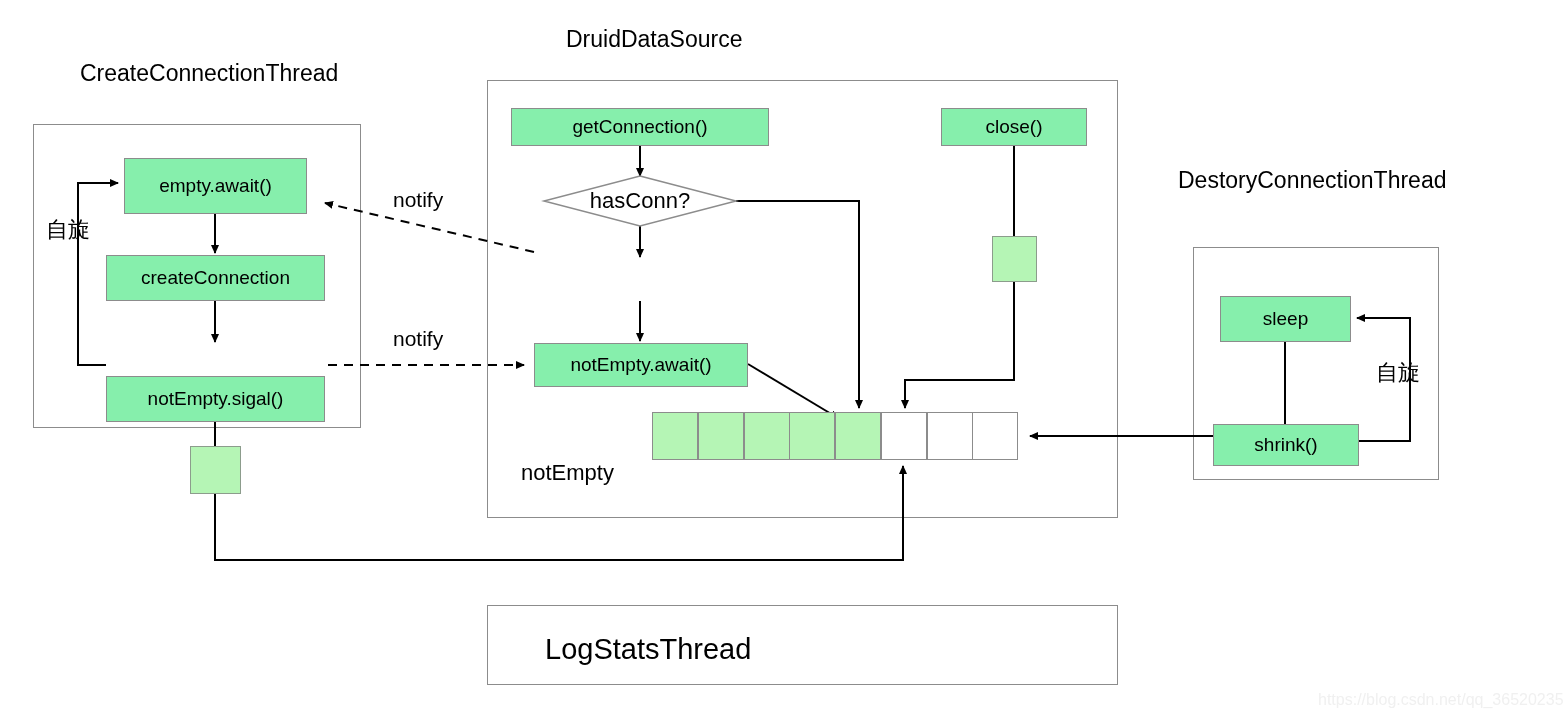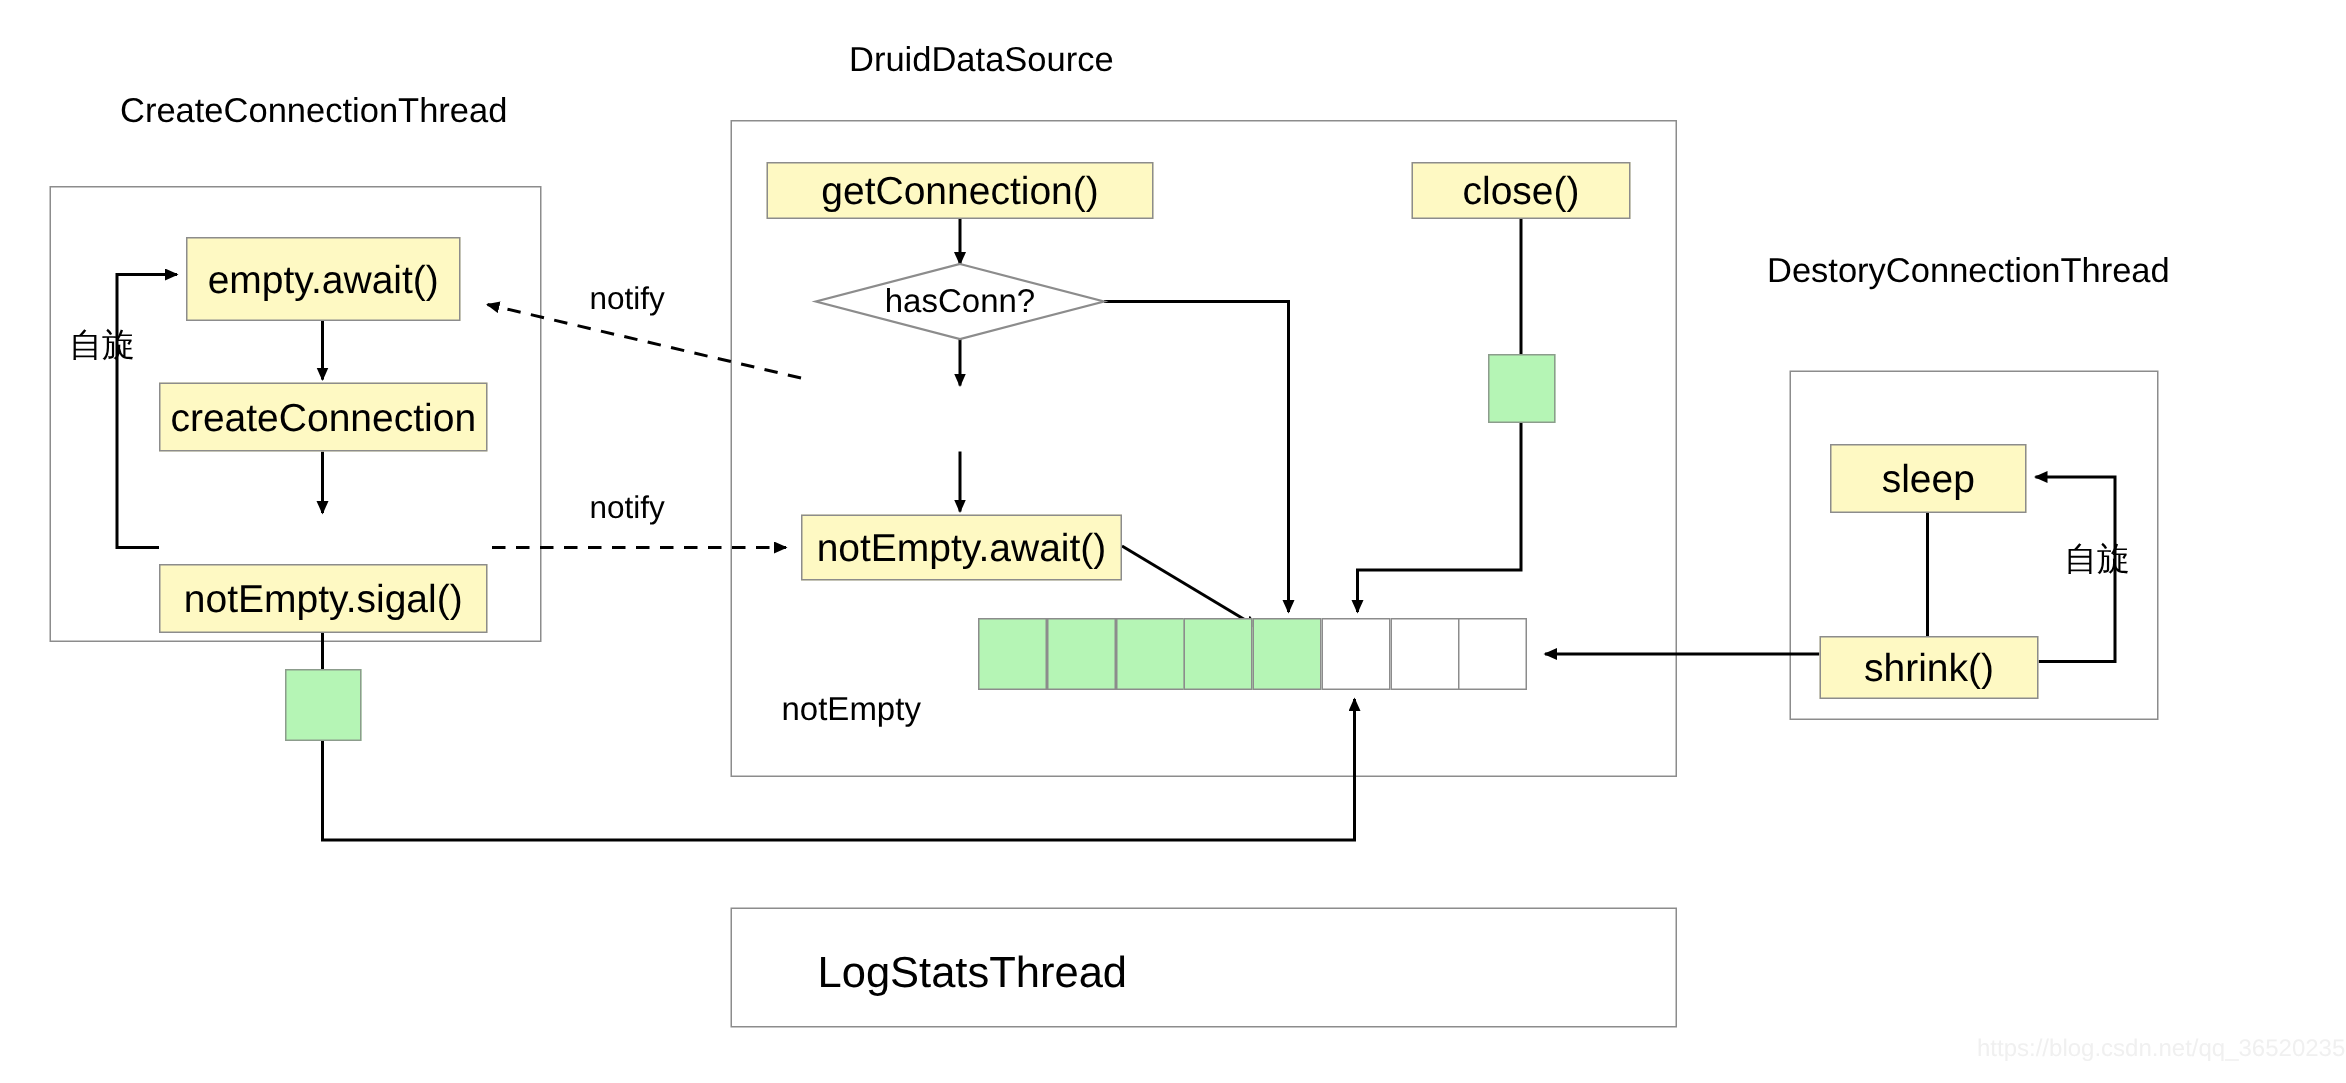--- a/index.html
+++ b/index.html
@@ -34,26 +34,26 @@
   }
   .group-box {
     position: absolute;
     border: 1.5px solid #8c8c8c;
     background: transparent;
     box-sizing: border-box;
   }
   .node {
     position: absolute;
     border: 1.5px solid #8c8c8c;
-    background: #fef9c3;
+    background: #86efac;
     box-sizing: border-box;
     display: flex;
     align-items: center;
     justify-content: center;
-    font-size: 26px;
+    font-size: 19px;
     color: #000000;
     white-space: nowrap;
   }
   .cn-label {
     position: absolute;
     font-size: 22px;
     color: #000000;
     white-space: nowrap;
   }
   .edge-label {

